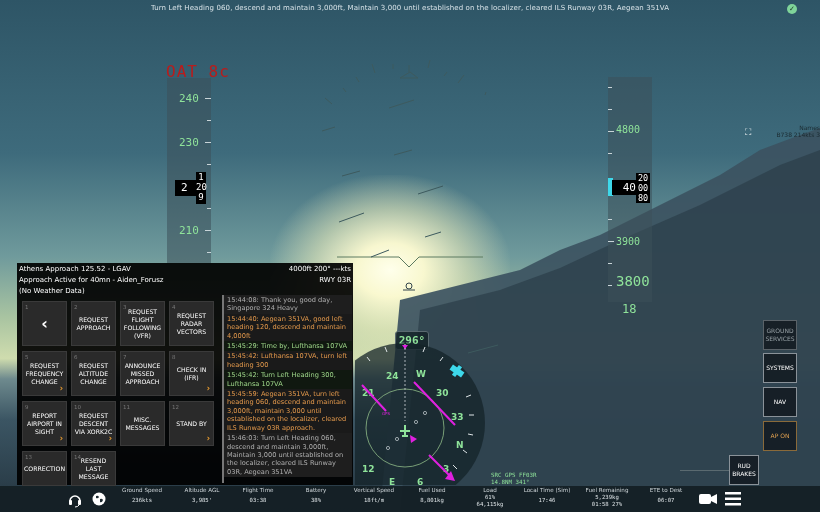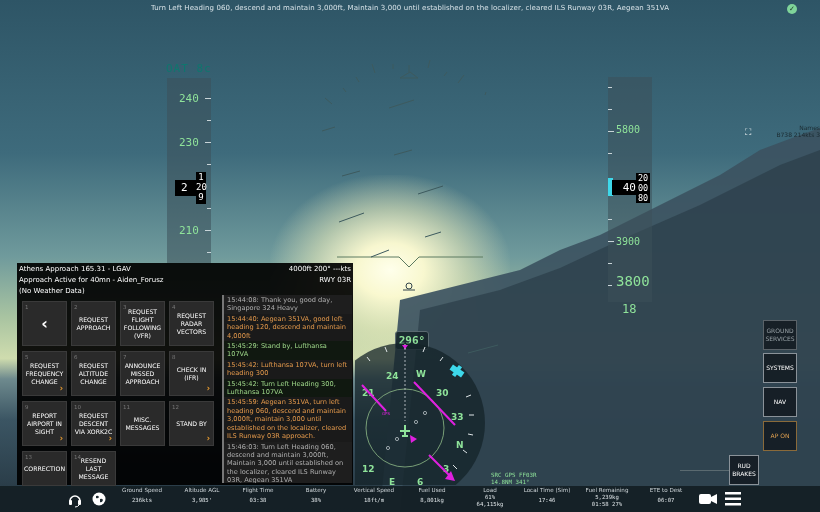--- a/index.html
+++ b/index.html
@@ -19,21 +19,21 @@
     }
     .top-msg {
       position:absolute; top:4px; left:0; width:820px; text-align:center;
       font-size:7px; color:#d8e3e8; letter-spacing:0.1px;
     }
     .status-check {
       position:absolute; top:4px; left:787px; width:10px; height:10px; border-radius:50%;
       background:#7fd49a; color:#1b3a26; font-size:7px; line-height:10px; text-align:center;
     }
     .mono { font-family: "DejaVu Sans Mono", monospace; }
-    .oat { position:absolute; left:166px; top:62px; color:#0f766e; font-size:11px; letter-spacing:1px; }
+    .oat { position:absolute; left:166px; top:62px; color:#b91c1c; font-size:16px; letter-spacing:1px; }
     .tape {
       position:absolute; background:rgba(60,80,90,0.55);
     }
     .spd-tape { left:167px; top:78px; width:44px; height:185px;text-align:right; }
     .alt-tape { left:608px; top:77px; width:44px; height:225px; }
     .tape-label { position:absolute; color:#8fe39a; font-size:11px; }
     .tick { position:absolute; height:1px; background:#c8d4d8; }
     .readout {
       position:absolute; background:#000; color:#fff; font-size:11px;
     }
@@ -150,21 +150,21 @@
   <div class="tick" style="left:40px;top:174px;width:4px"></div>
 </div>
 <div class="readout mono" style="left:175px;top:180px;width:22px;height:16px;line-height:16px;padding-left:6px">2</div>
 <div class="readout mono" style="left:196px;top:172px;width:10px;height:32px;font-size:9px;line-height:10px;text-align:center">
   <div>1</div>
   <div>20</div>
   <div>9</div>
 </div>
 
 <div class="tape alt-tape">
-  <span class="tape-label mono" style="left:8px;top:47px;font-size:10px">5800</span>
+  <span class="tape-label mono" style="left:8px;top:47px;font-size:10px">4800</span>
   <span class="tape-label mono" style="left:8px;top:159px;font-size:10px">3900</span>
   <span class="tape-label mono" style="left:8px;top:196px;font-size:14px">3800</span>
   <div class="tick" style="left:0;top:10px;width:4px"></div>
   <div class="tick" style="left:0;top:32px;width:4px"></div>
   <div class="tick" style="left:0;top:54px;width:6px"></div>
   <div class="tick" style="left:0;top:76px;width:4px"></div>
   <div class="tick" style="left:0;top:142px;width:4px"></div>
   <div class="tick" style="left:0;top:164px;width:6px"></div>
   <div class="tick" style="left:0;top:186px;width:4px"></div>
   <div class="tick" style="left:0;top:208px;width:4px"></div>
@@ -232,21 +232,21 @@
     <rect x="-2" y="-6" width="4" height="12" fill="#3ed8ea"></rect>
   </g>
 </svg>
 <div class="nav-info mono">
   <div>SRC GPS FF03R</div>
   <div>14.8NM 341°</div>
 </div>
 
 <div class="atc-panel">
   <div class="atc-header">
-    <div>Athens Approach 165.31 - LGAV</div>
+    <div>Athens Approach 125.52 - LGAV</div>
     <div>Approach Active for 40mn - Aiden_Forusz</div>
     <div>(No Weather Data)</div>
     <span class="r" style="top:0">4000ft  200°  ---kts</span>
     <span class="r" style="top:11px">RWY 03R</span>
   </div>
 
   <div class="btn-grid">
     <div class="atc-btn">
         <span class="num">1</span>
         <span class="chev">‹</span>
@@ -309,21 +309,21 @@
       </div>
     <div class="atc-btn">
         <span class="num">14</span>
         <span>RESEND LAST MESSAGE</span>
       </div>
   </div>
 
   <div class="log">
     <div class="log-item gray">15:44:08: Thank you, good day, Singapore 324 Heavy</div>
     <div class="log-item orange">15:44:40: Aegean 351VA, good left heading 120, descend and maintain 4,000ft</div>
-    <div class="log-item green">15:45:29: Stand by, Lufthansa 107VA</div>
+    <div class="log-item green">15:45:29: Time by, Lufthansa 107VA</div>
     <div class="log-item orange">15:45:42: Lufthansa 107VA, turn left heading 300</div>
     <div class="log-item green">15:45:42: Turn Left Heading 300, Lufthansa 107VA</div>
     <div class="log-item orange">15:45:59: Aegean 351VA, turn left heading 060, descend and maintain 3,000ft, maintain 3,000 until established on the localizer, cleared ILS Runway 03R approach.</div>
     <div class="log-item gray">15:46:03: Turn Left Heading 060, descend and maintain 3,000ft, Maintain 3,000 until established on the localizer, cleared ILS Runway 03R, Aegean 351VA</div>
   </div>
 </div>
 
 <div class="right-btn dim" style="top:320px">GROUND SERVICES</div>
 <div class="right-btn" style="top:353px">SYSTEMS</div>
 <div class="right-btn" style="top:387px">NAV</div>

